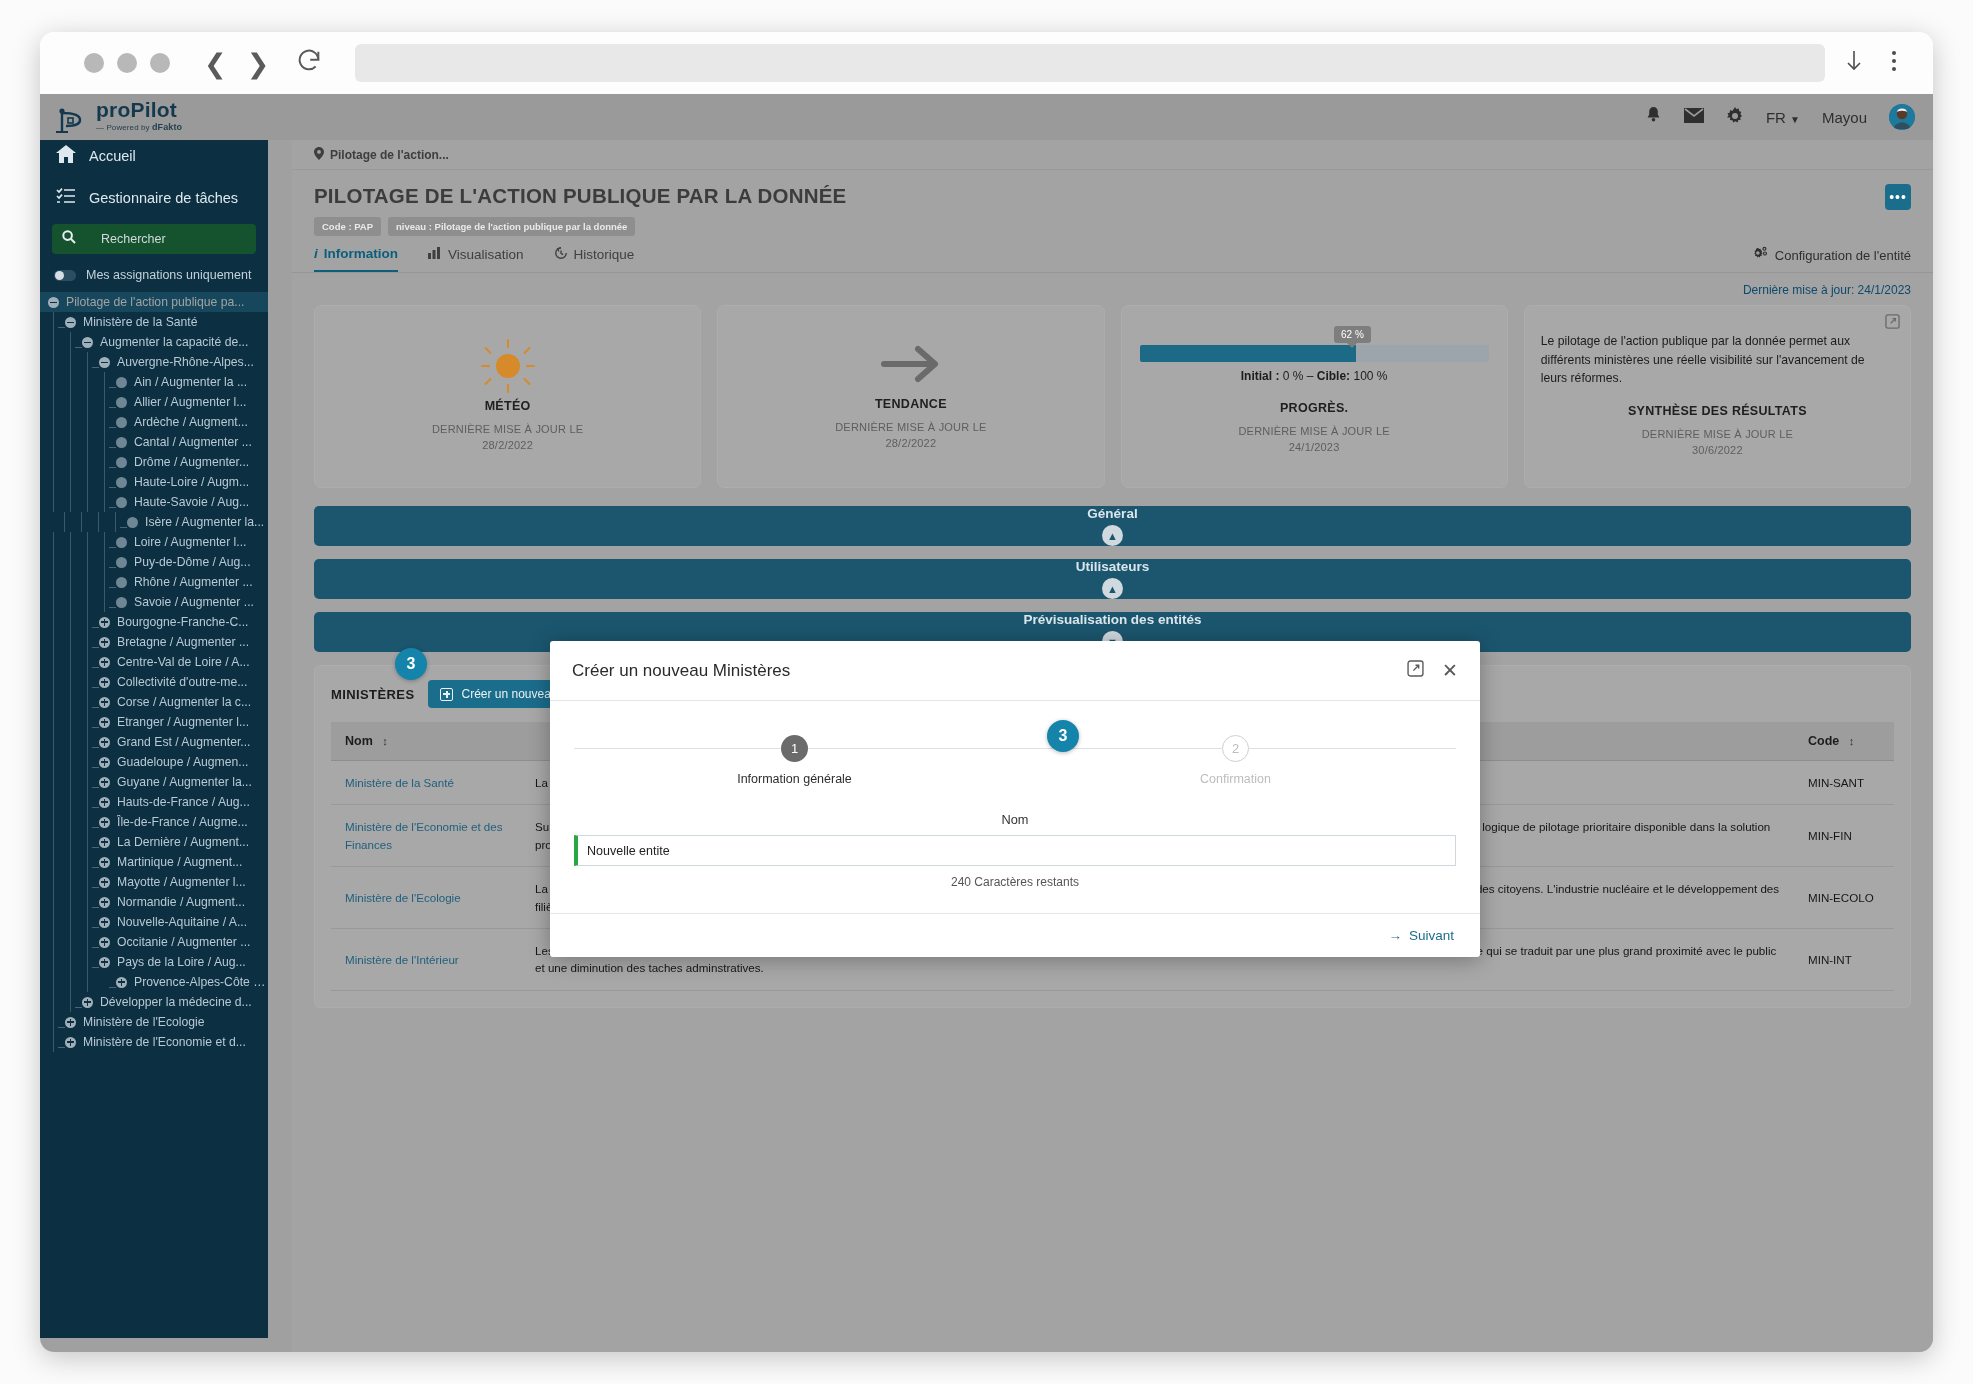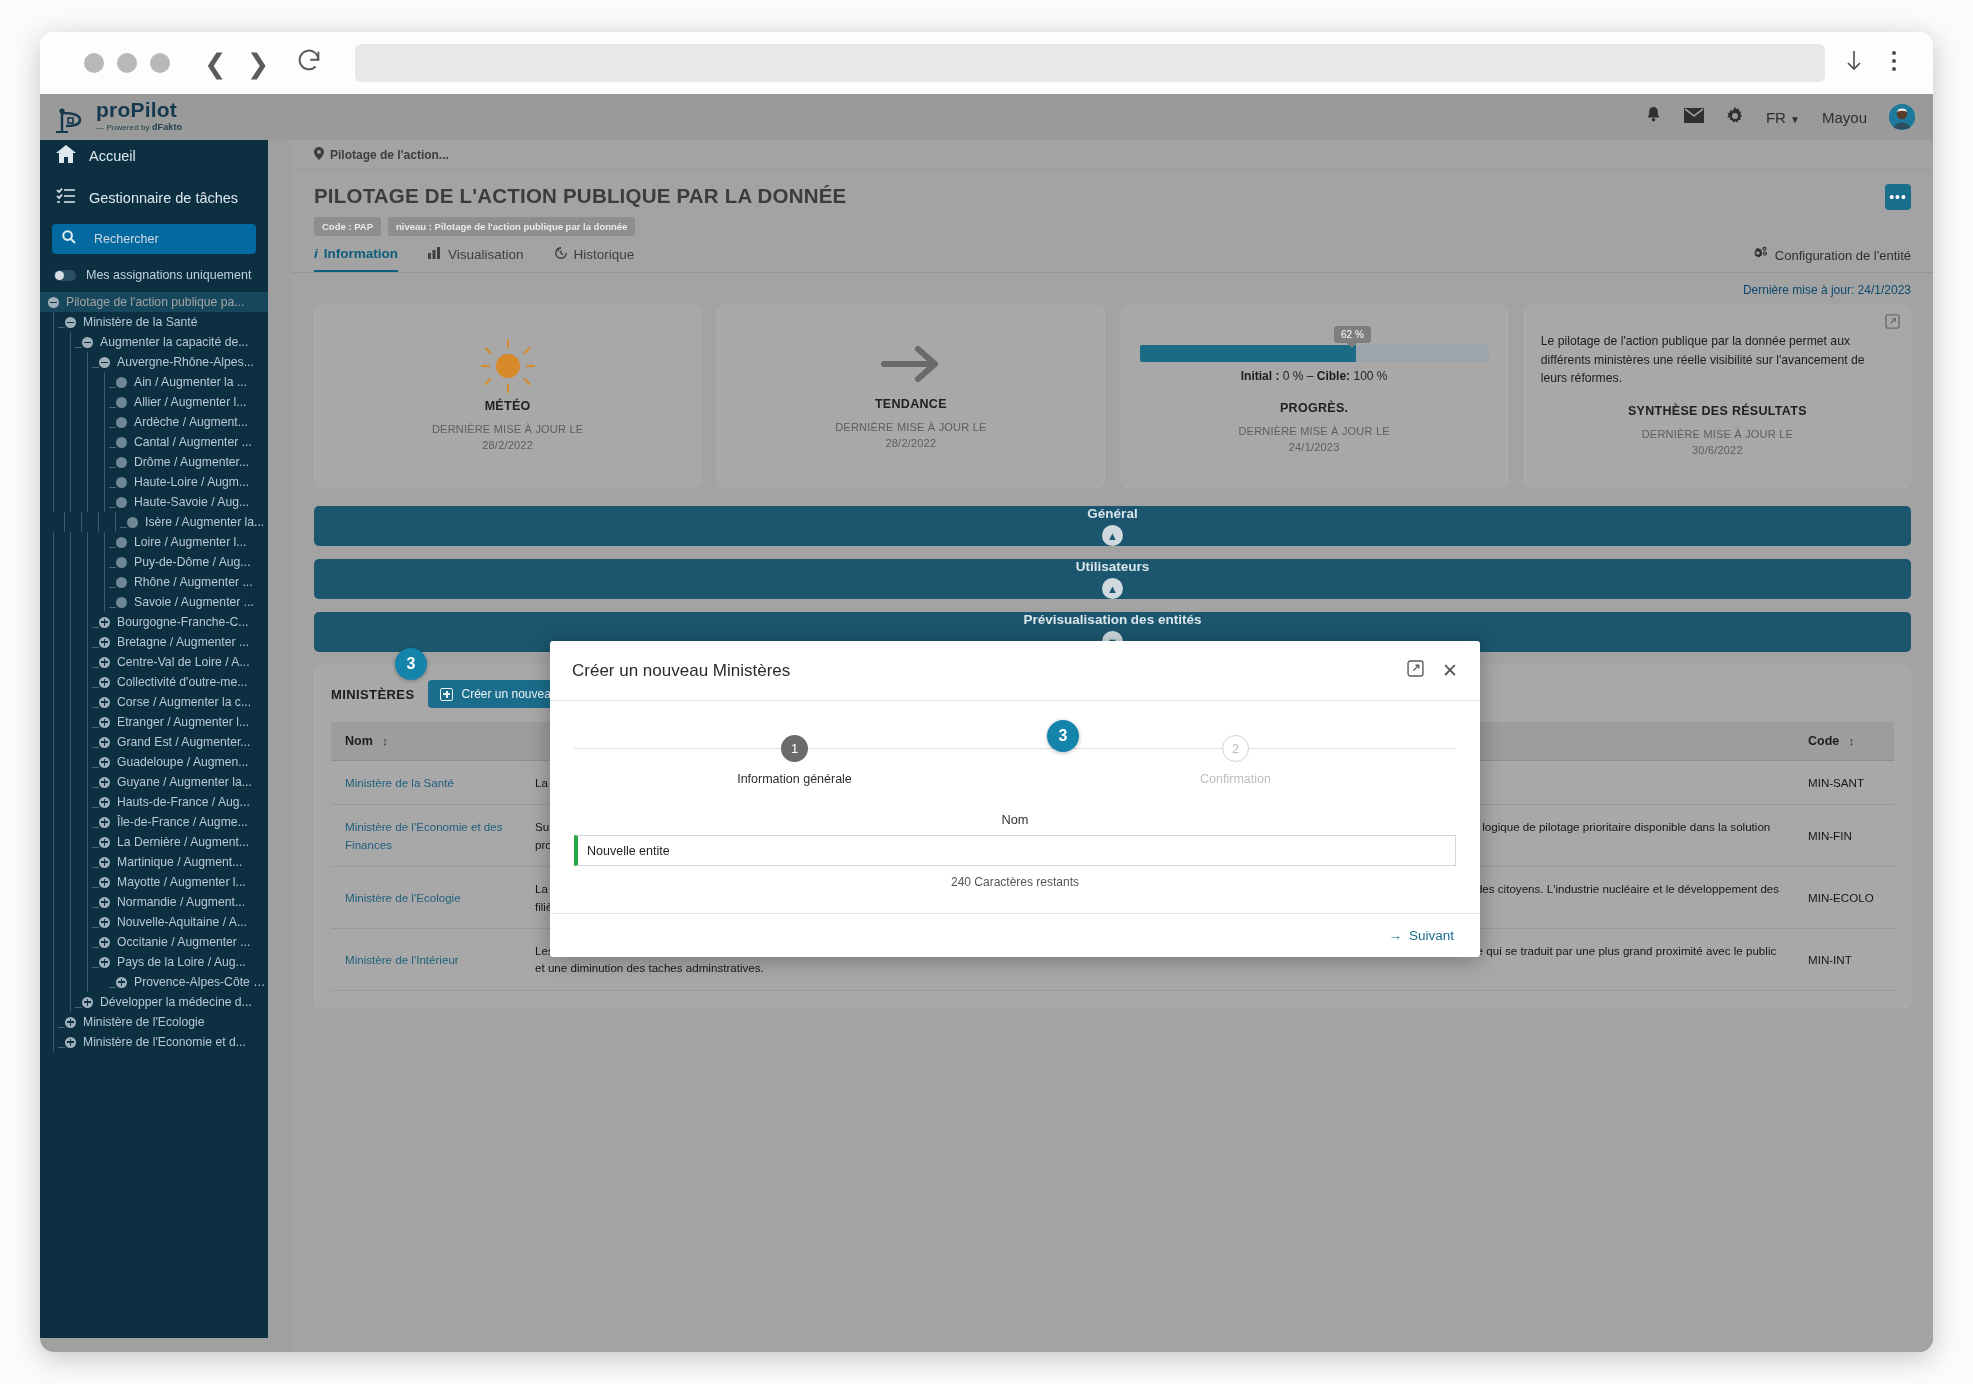--- a/index.html
+++ b/index.html
@@ -63,22 +63,22 @@
     padding-top:8px;
     overflow:hidden;
     z-index:4;
   }
   .side-main {
     display:flex; align-items:center; gap:13px;
     padding:11px 16px; font-size:14.5px; color:#dfe8ee;
   }
   .search-wrap { padding:6px 12px 10px 12px; }
   .search-box {
-    height:30px; background:#0369a1; border-radius:4px;
-    display:flex; align-items:center; gap:16px; padding:0 10px;
+    height:30px; background:#14532d; border-radius:4px;
+    display:flex; align-items:center; gap:23px; padding:0 10px;
   }
   .search-box input {
     background:transparent; border:0; outline:none; color:#e8eef2;
     font-size:12.5px; font-family:"Liberation Sans", sans-serif; width:100%;
   }
   .search-box input::placeholder { color:#d3dade; }
   .assign-row {
     display:flex; align-items:center; gap:10px;
     padding:4px 14px 10px 14px; font-size:12.5px; color:#c3d2dc;
   }

